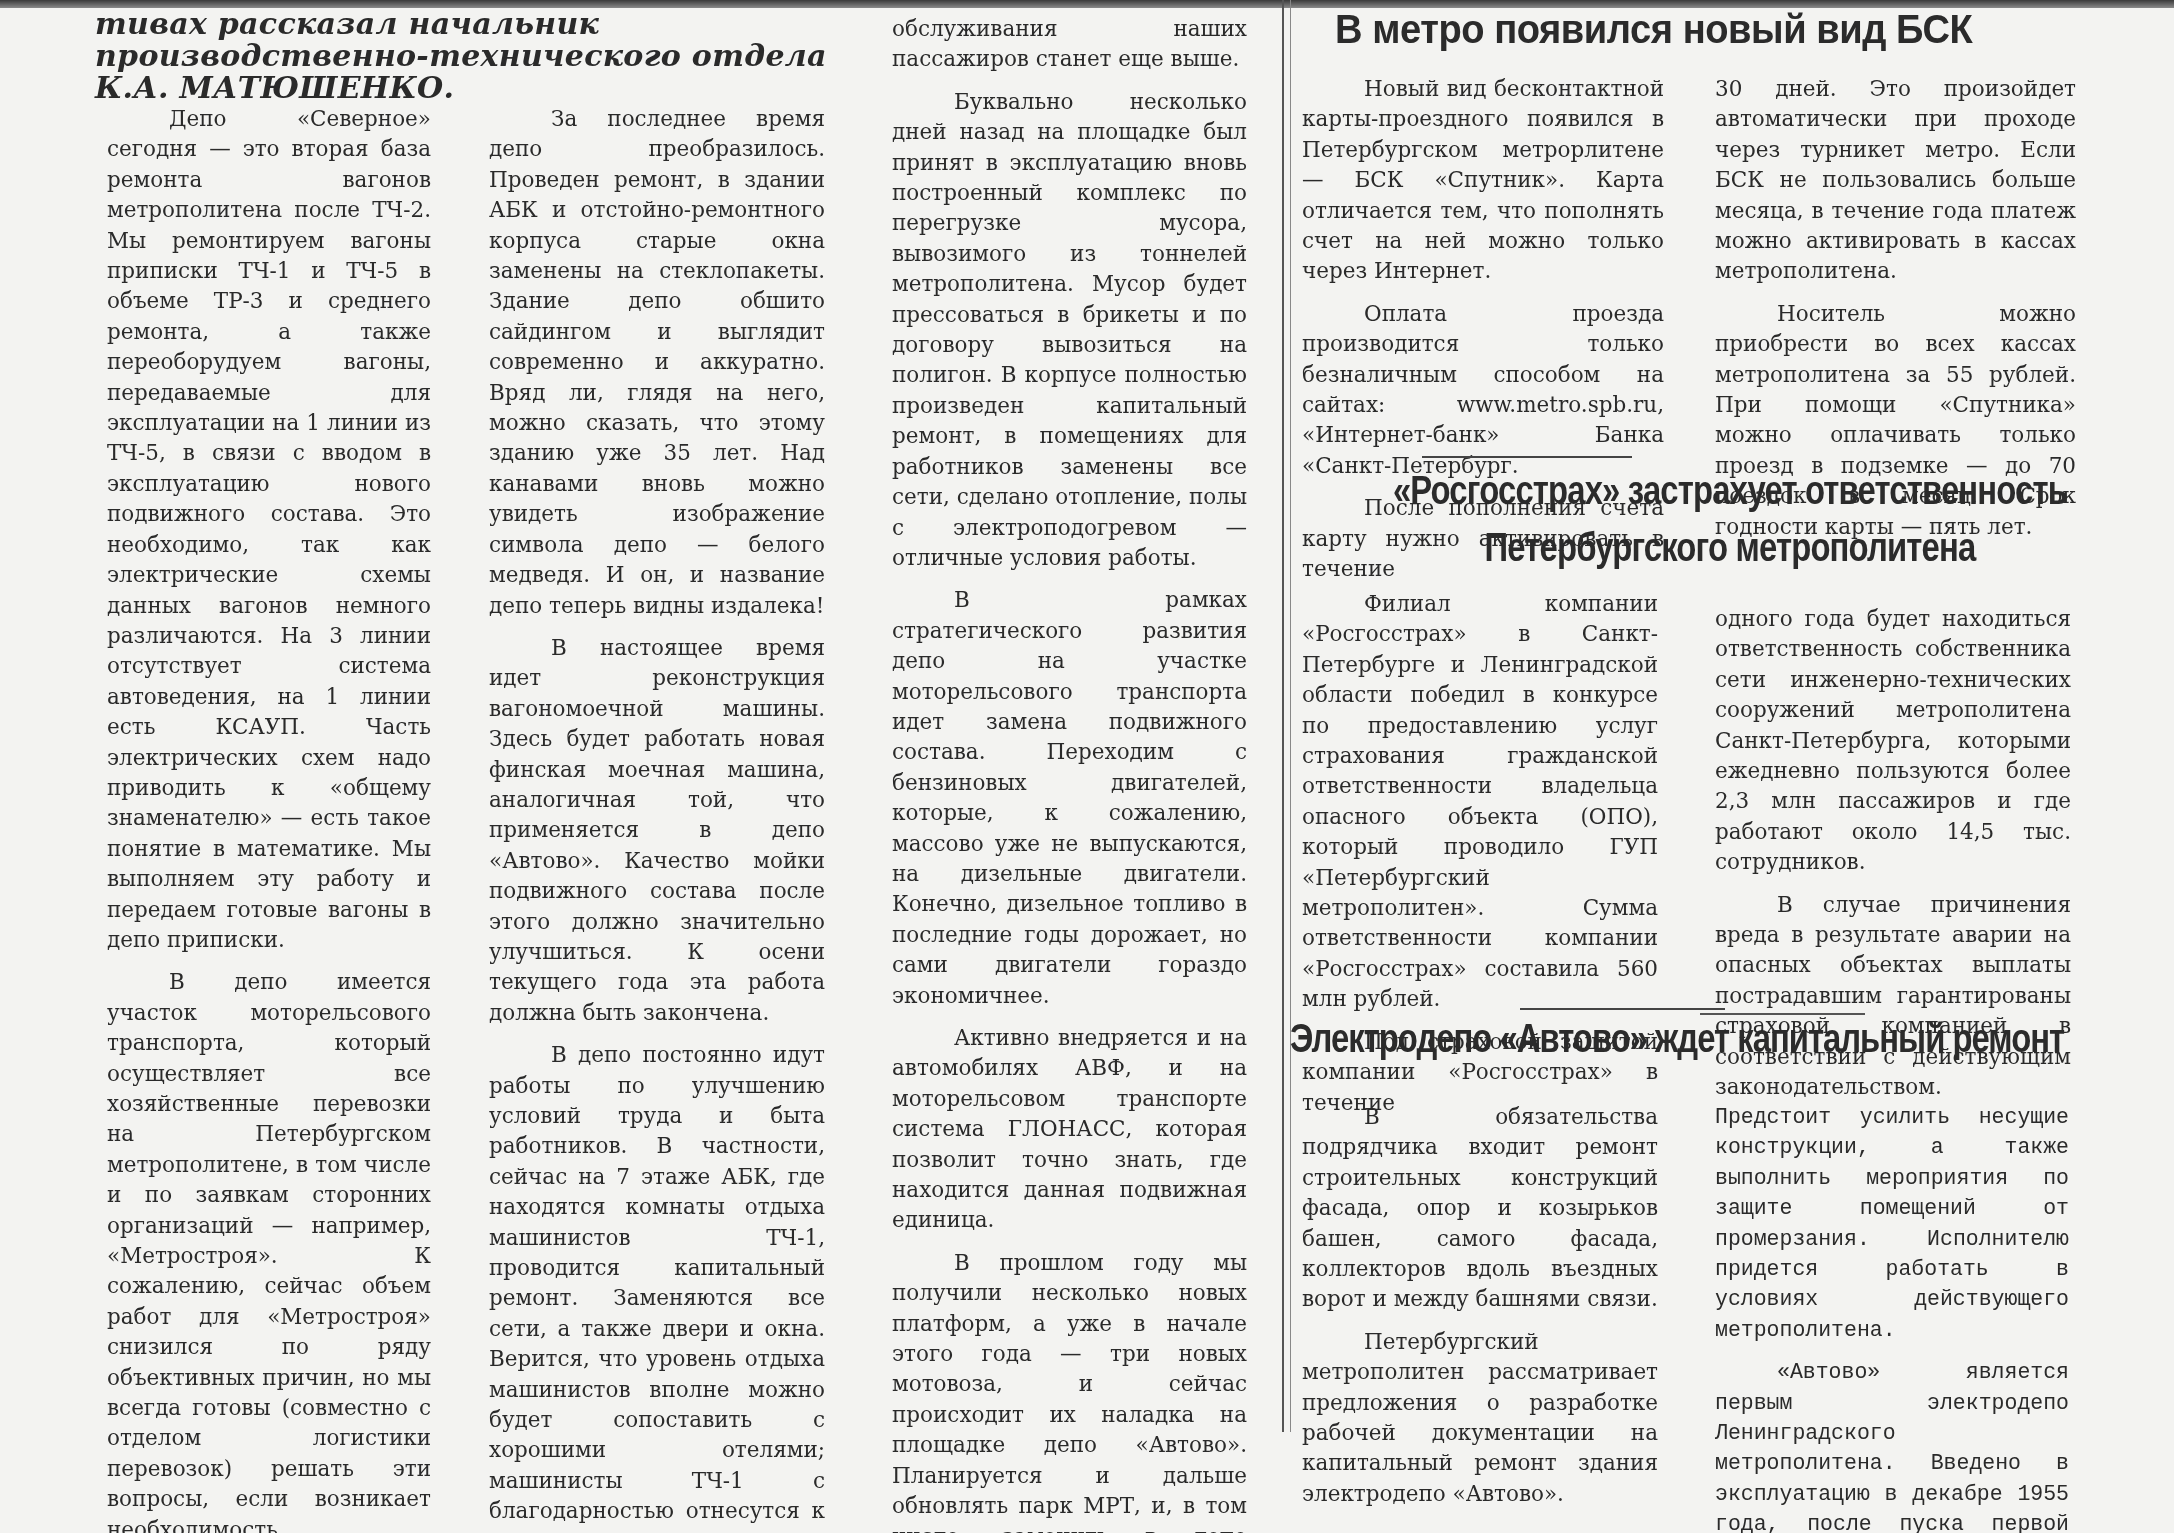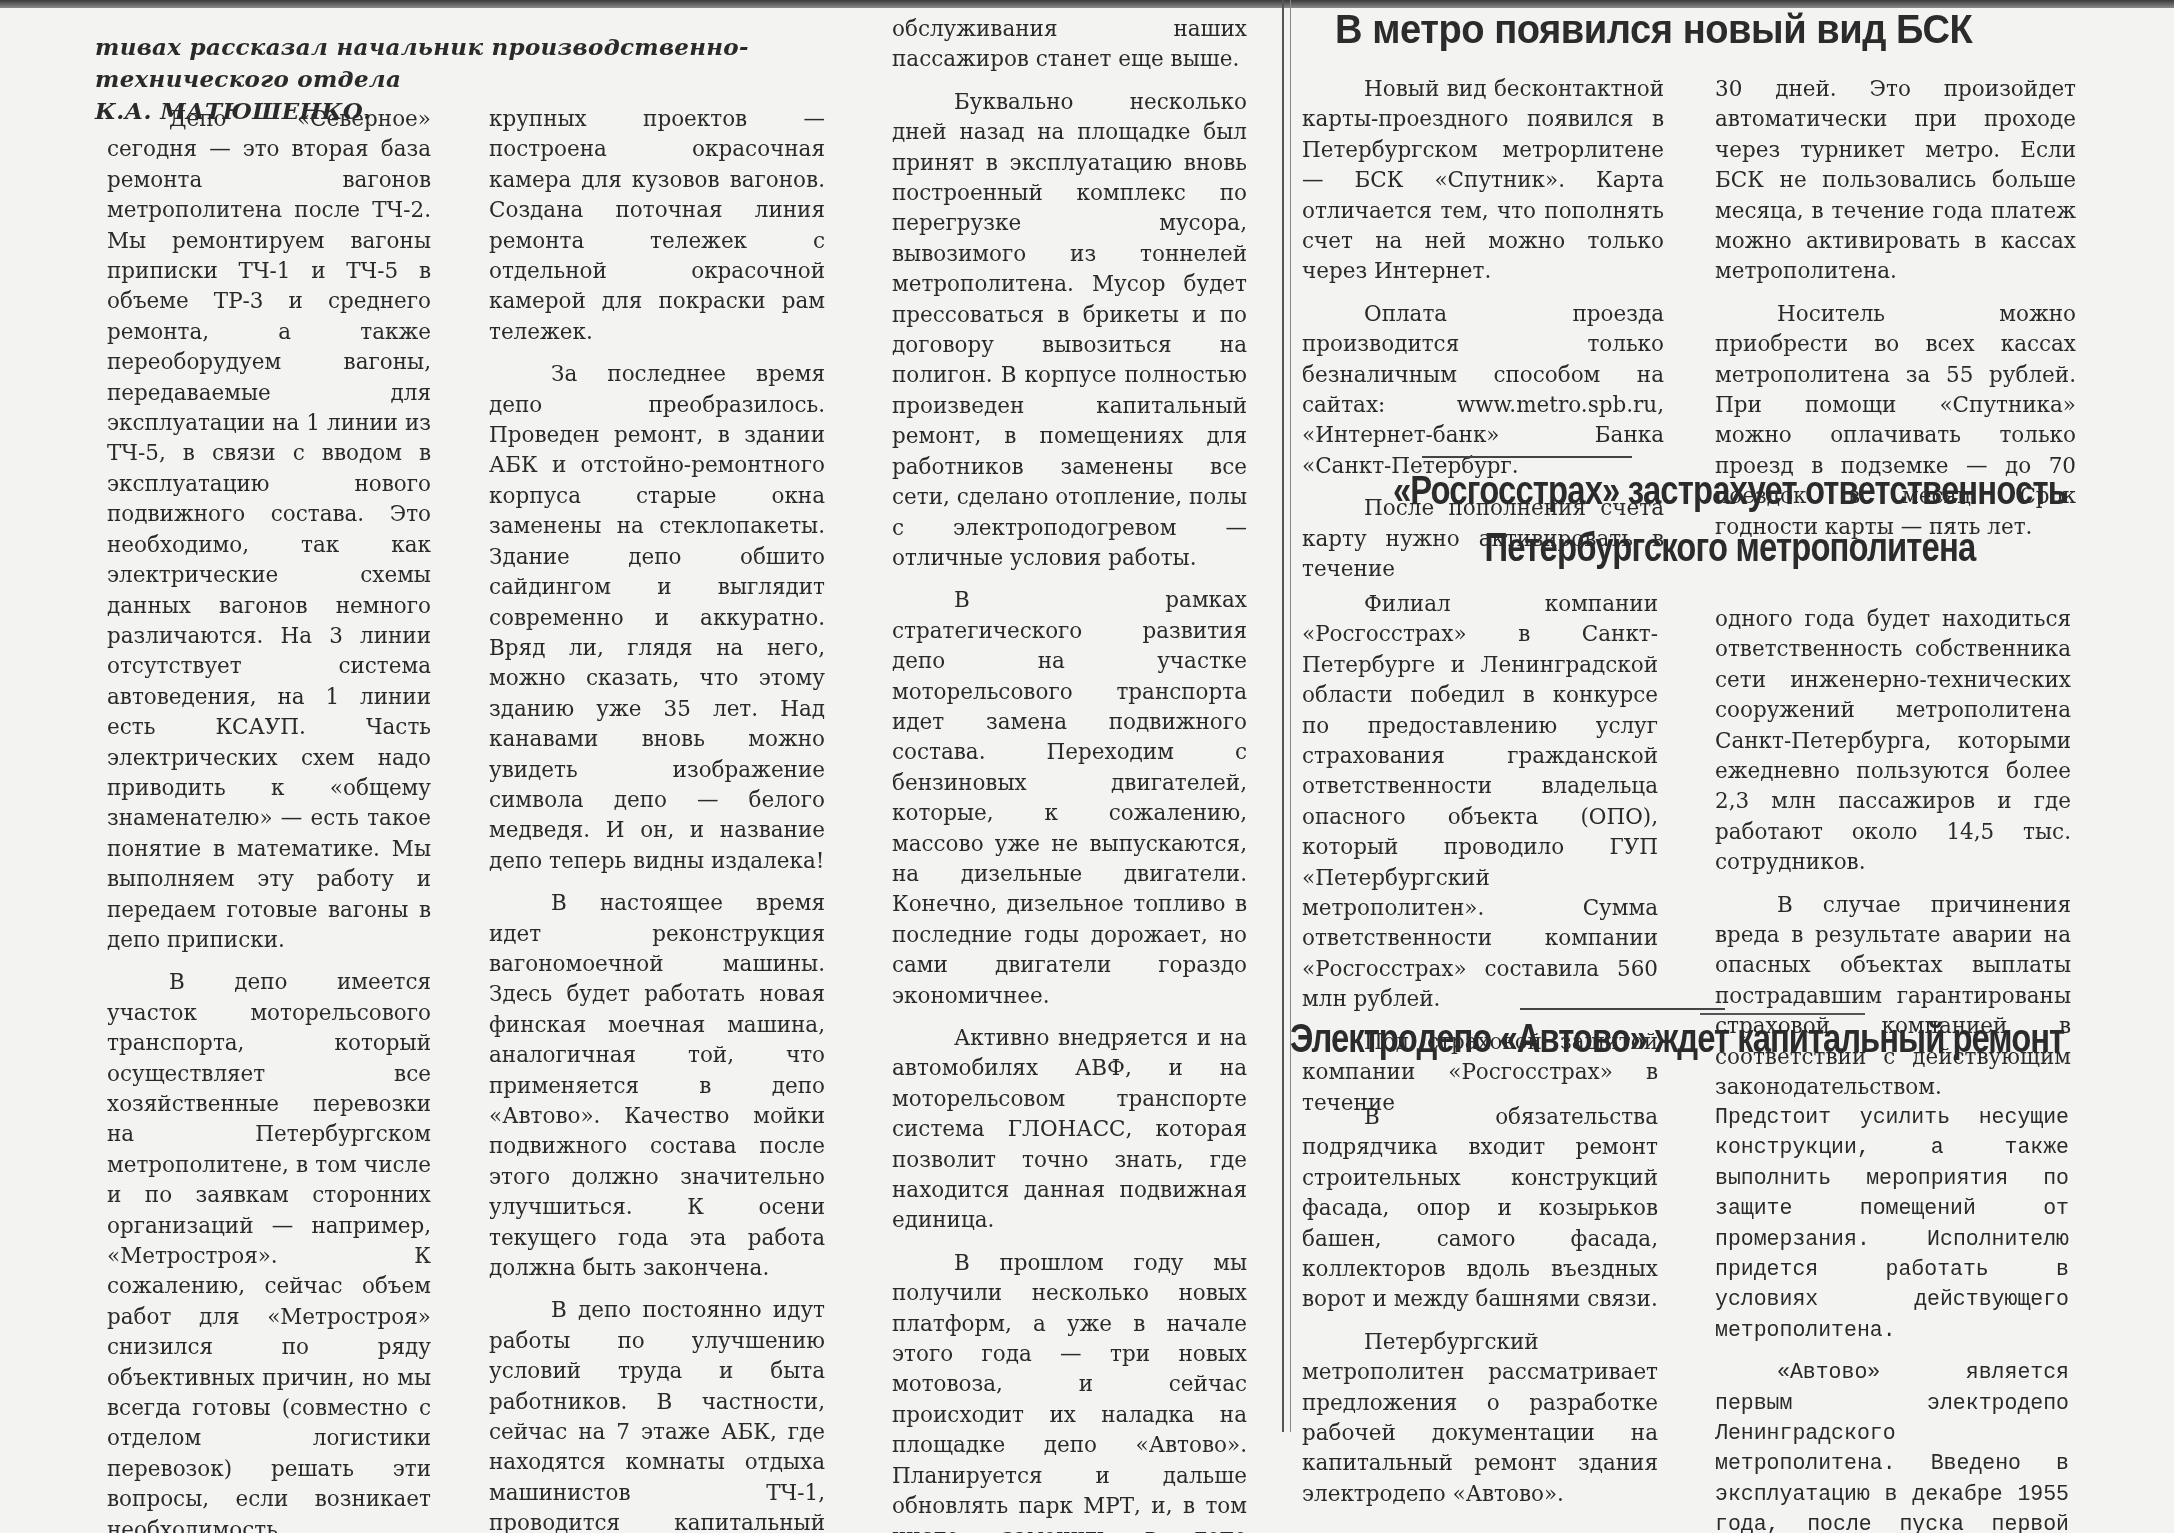--- a/index.html
+++ b/index.html
@@ -18,23 +18,22 @@
     position: absolute;
     font-size: 21.5px;
     line-height: 30.4px;
     text-align: justify;
     hyphens: manual;
   }
   .col p { margin: 12px; text-indent: 62px; }
   .col p.noindent { text-indent: 0; }
   .intro {
     position: absolute; left: 95px; top: 8px; width: 780px;
-    font-style: italic; font-weight: bold; font-size: 23px; line-height: 32px;
+    font-style: italic; font-weight: bold; font-size: 30px; line-height: 32px;
     letter-spacing: 0.3px;
-    margin-top: 23px;
   }
   .intro span { display: block; }
   #col1 { left: 95px;  top: 92px;  width: 348px; }
   #col2 { left: 477px; top: 92px;  width: 360px; }
   #col3 { left: 880px; top: 2px;   width: 379px; }
   .vrule {
     position: absolute; left: 1282px; top: 0; width: 6px; height: 1432px;
     border-left: 2px solid #555; border-right: 1px solid #888;
   }
   .headline {
@@ -70,21 +69,20 @@
 </div>
 
 <div class="col" id="col1">
   <p>Депо «Северное» сегодня — это вторая база ремонта вагонов метрополитена после ТЧ-2. Мы ремонтируем вагоны приписки ТЧ-1 и ТЧ-5 в объеме ТР-3 и среднего ремонта, а также переоборудуем вагоны, передаваемые для эксплуатации на 1 линии из ТЧ-5, в связи с вводом в эксплуатацию нового подвижного состава. Это необходимо, так как электрические схемы данных вагонов немного различаются. На 3 линии отсутствует система автоведения, на 1 линии есть КСАУП. Часть электрических схем надо приводить к «общему знаменателю» — есть такое понятие в математике. Мы выполняем эту работу и передаем готовые вагоны в депо приписки.</p>
   <p>В депо имеется участок моторельсового транспорта, который осуществляет все хозяйственные перевозки на Петербургском метрополитене, в том числе и по заявкам сторонних организаций — например, «Метростроя». К сожалению, сейчас объем работ для «Метростроя» снизился по ряду объективных причин, но мы всегда готовы (совместно с отделом логистики перевозок) решать эти вопросы, если возникает необходимость.</p>
   <p>Кроме того, депо «Северное» уже несколько лет является оплотом спасателей, так как основная база аварийно-спасательных и аварийно-восстановительных формирований находится здесь, и даже введена новая должность заместителя начальника депо — начальника аварийно-спасательного формирования.</p>
 
 </div>
 
 <div class="col" id="col2">
-  <p class="noindent">крупных проектов — построена окрасочная камера для кузовов вагонов. Создана поточная линия ремонта тележек с отдельной окрасочной камерой для покраски рам тележек.</p>
   <p>За последнее время депо преобразилось. Проведен ремонт, в здании АБК и отстойно-ремонтного корпуса старые окна заменены на стеклопакеты. Здание депо обшито сайдингом и выглядит современно и аккуратно. Вряд ли, глядя на него, можно сказать, что этому зданию уже 35 лет. Над канавами вновь можно увидеть изображение символа депо — белого медведя. И он, и название депо теперь видны издалека!</p>
   <p>В настоящее время идет реконструкция вагономоечной машины. Здесь будет работать новая финская моечная машина, аналогичная той, что применяется в депо «Автово». Качество мойки подвижного состава после этого должно значительно улучшиться. К осени текущего года эта работа должна быть закончена.</p>
   <p>В депо постоянно идут работы по улучшению условий труда и быта работников. В частности, сейчас на 7 этаже АБК, где находятся комнаты отдыха машинистов ТЧ-1, проводится капитальный ремонт. Заменяются все сети, а также двери и окна. Верится, что уровень отдыха машинистов вполне можно будет сопоставить с хорошими отелями; машинисты ТЧ-1 с благодарностью отнесутся к тому, что мы для них сделали, и постараются свой второй дом поддерживать в том состоянии, в котором мы им передадим. Хорошо известно, что если отдых хороший</p>
 </div>
 
 <div class="col" id="col3">
   <p class="noindent">обслуживания наших пассажиров станет еще выше.</p>
   <p>Буквально несколько дней назад на площадке был принят в эксплуатацию вновь построенный комплекс по перегрузке мусора, вывозимого из тоннелей метрополитена. Мусор будет прессоваться в брикеты и по договору вывозиться на полигон. В корпусе полностью произведен капитальный ремонт, в помещениях для работников заменены все сети, сделано отопление, полы с электроподогревом — отличные условия работы.</p>
   <p>В рамках стратегического развития депо на участке моторельсового транспорта идет замена подвижного состава. Переходим с бензиновых двигателей, которые, к сожалению, массово уже не выпускаются, на дизельные двигатели. Конечно, дизельное топливо в последние годы дорожает, но сами двигатели гораздо экономичнее.</p>
   <p>Активно внедряется и на автомобилях АВФ, и на моторельсовом транспорте система ГЛОНАСС, которая позволит точно знать, где находится данная подвижная единица.</p>

